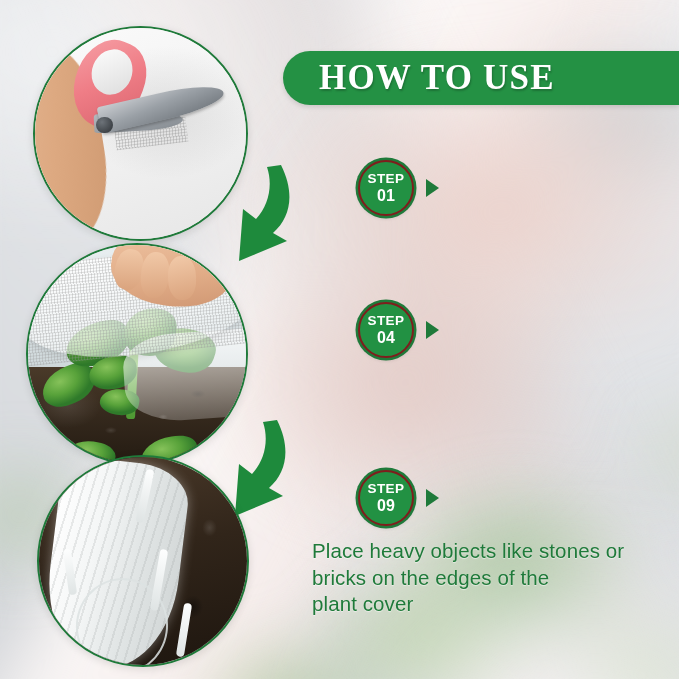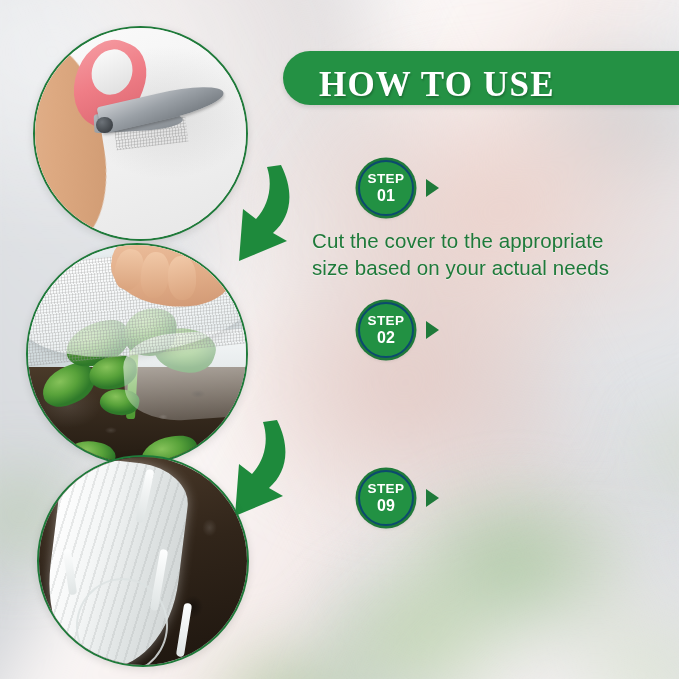--- a/index.html
+++ b/index.html
@@ -50,21 +50,21 @@
     background:
       radial-gradient(60% 40% at 82% 96%, rgba(255,255,255,.55) 0%, rgba(255,255,255,0) 70%),
       radial-gradient(50% 34% at 14% 14%, rgba(255,255,255,.5) 0%, rgba(255,255,255,0) 72%);
   }
 
   
   #banner{
     position:absolute; left:283px; top:51px; width:396px; height:54px;
     background:#249144;
     border-radius:27px 0 0 27px;
-    display:flex; align-items:flex-end;
+    display:flex; align-items:center;
     box-shadow:0 2px 5px rgba(0,0,0,.13);
   }
   #banner .title{
     margin-left:36px;
     color:#ffffff;
     font-family:"Liberation Serif", serif;
     font-weight:bold;
     font-size:35px;
     letter-spacing:1.2px;
     text-shadow:1px 2px 2px rgba(0,0,0,.22);
@@ -194,21 +194,21 @@
   
   .step{ position:absolute; left:358px; }
   #step-1{ top:160px; }
   #step-2{ top:302px; }
   #step-3{ top:470px; }
 
   .badge-row{ display:flex; align-items:center; }
   .badge{
     position:relative; width:56px; height:56px; border-radius:50%;
     background:#229143;
-    border:2px solid #0c4a6e;
+    border:2px solid #7f1d1d;
     box-shadow:0 0 0 2.5px #1f7a3a, 0 2px 4px rgba(0,0,0,.18);
     display:flex; flex-direction:column; align-items:center; justify-content:center;
     color:#ffffff; line-height:1;
   }
   .badge .lbl{ font-size:13.5px; font-weight:bold; letter-spacing:.4px; }
   .badge .num{ font-size:16px; font-weight:bold; margin-top:2px; }
   .tri{
     width:0; height:0; margin-left:12px;
     border-top:9px solid transparent;
     border-bottom:9px solid transparent;
@@ -298,35 +298,36 @@
 </div>
 
 <div class="step" id="step-1">
   <div class="badge-row">
     <div class="badge">
       <span class="lbl">STEP</span>
       <span class="num">01</span>
     </div>
     <div class="tri"></div>
   </div>
-  <div class="step-text">Cut the cover to the appropriate
-size based on your actual needs</div>
 </div>
 
 <div class="step" id="step-2">
   <div class="badge-row">
     <div class="badge">
       <span class="lbl">STEP</span>
-      <span class="num">02</span>
+      <span class="num">04</span>
     </div>
     <div class="tri"></div>
   </div>
 </div>
 
 <div class="step" id="step-3">
   <div class="badge-row">
     <div class="badge">
       <span class="lbl">STEP</span>
       <span class="num">09</span>
     </div>
     <div class="tri"></div>
   </div>
+  <div class="step-text">Place heavy objects like stones or
+bricks on the edges of the
+plant cover</div>
 </div>
 
 </body></html>

